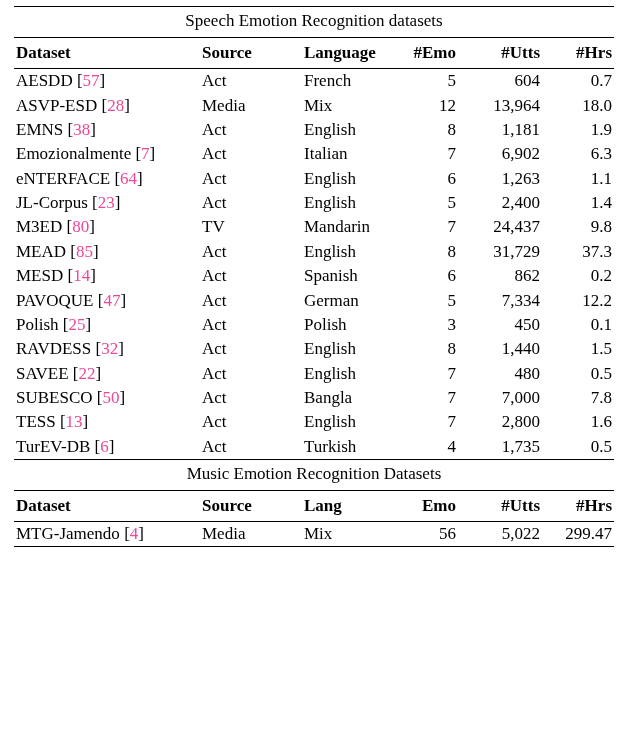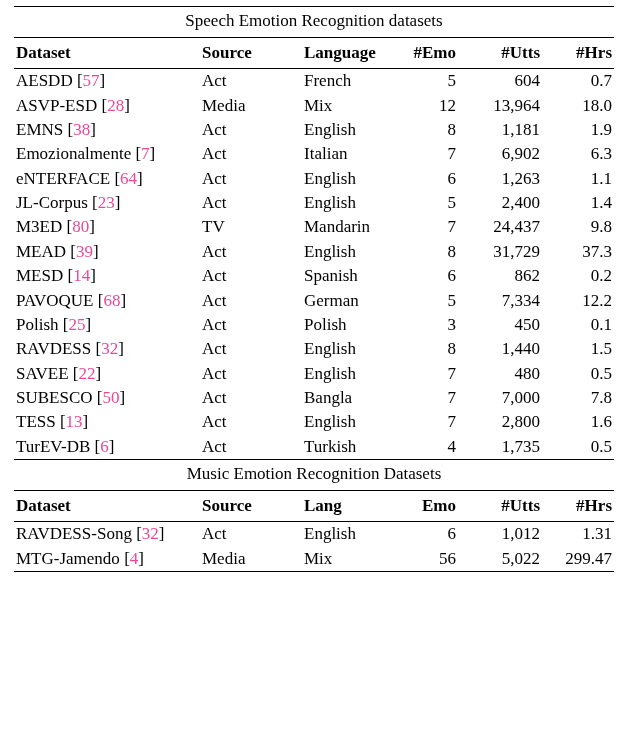--- a/index.html
+++ b/index.html
@@ -126,37 +126,37 @@
         </tr>
         <tr class="body-row">
           <td class="l"><span>M3ED</span> [<span class="cite">80</span>]</td>
           <td class="l">TV</td>
           <td class="l">Mandarin</td>
           <td class="r">7</td>
           <td class="r">24,437</td>
           <td class="r">9.8</td>
         </tr>
         <tr class="body-row">
-          <td class="l"><span>MEAD</span> [<span class="cite">39</span>]</td>
+          <td class="l"><span>MEAD</span> [<span class="cite">85</span>]</td>
           <td class="l">Act</td>
           <td class="l">English</td>
           <td class="r">8</td>
           <td class="r">31,729</td>
           <td class="r">37.3</td>
         </tr>
         <tr class="body-row">
           <td class="l"><span>MESD</span> [<span class="cite">14</span>]</td>
           <td class="l">Act</td>
           <td class="l">Spanish</td>
           <td class="r">6</td>
           <td class="r">862</td>
           <td class="r">0.2</td>
         </tr>
         <tr class="body-row">
-          <td class="l"><span>PAVOQUE</span> [<span class="cite">68</span>]</td>
+          <td class="l"><span>PAVOQUE</span> [<span class="cite">47</span>]</td>
           <td class="l">Act</td>
           <td class="l">German</td>
           <td class="r">5</td>
           <td class="r">7,334</td>
           <td class="r">12.2</td>
         </tr>
         <tr class="body-row">
           <td class="l"><span>Polish</span> [<span class="cite">25</span>]</td>
           <td class="l">Act</td>
           <td class="l">Polish</td>
@@ -209,28 +209,20 @@
         </tr>
         <tr class="header-row">
           <th class="l rule-thin rule-bottom-thin">Dataset</th>
           <th class="l rule-thin rule-bottom-thin">Source</th>
           <th class="l rule-thin rule-bottom-thin">Lang</th>
           <th class="r rule-thin rule-bottom-thin">Emo</th>
           <th class="r rule-thin rule-bottom-thin">#Utts</th>
           <th class="r rule-thin rule-bottom-thin">#Hrs</th>
         </tr>
         <tr class="body-row">
-          <td class="l"><span>RAVDESS-Song</span> [<span class="cite">32</span>]</td>
-          <td class="l">Act</td>
-          <td class="l">English</td>
-          <td class="r">6</td>
-          <td class="r">1,012</td>
-          <td class="r">1.31</td>
-        </tr>
-        <tr class="body-row">
           <td class="l rule-bottom-thick"><span>MTG-Jamendo</span> [<span class="cite">4</span>]</td>
           <td class="l rule-bottom-thick">Media</td>
           <td class="l rule-bottom-thick">Mix</td>
           <td class="r rule-bottom-thick">56</td>
           <td class="r rule-bottom-thick">5,022</td>
           <td class="r rule-bottom-thick">299.47</td>
         </tr>
       </tbody>
 </table>
 </div>

